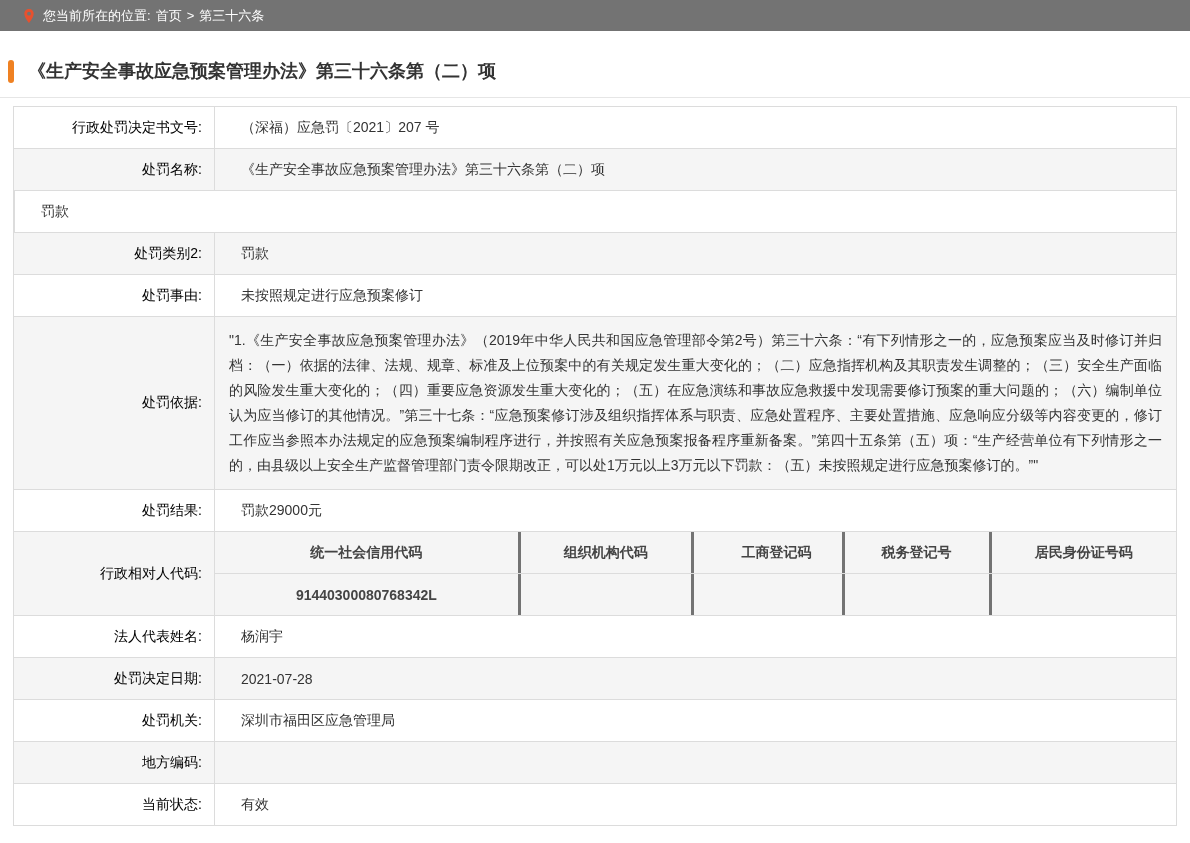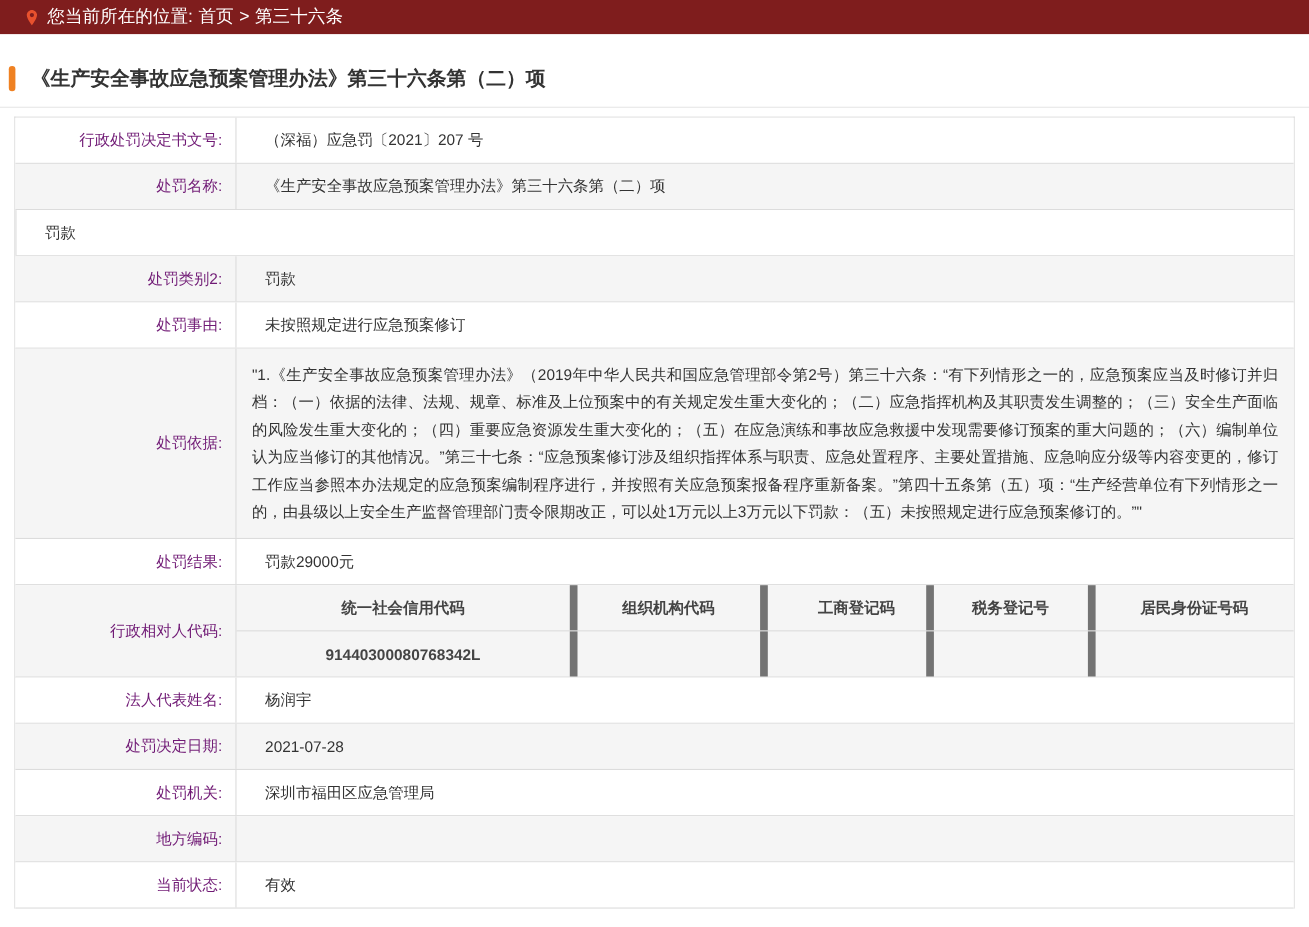--- a/index.html
+++ b/index.html
@@ -7,26 +7,26 @@
     width: 1190px;
     font-family: "Liberation Sans", "DejaVu Sans", sans-serif;
     background: #ffffff;
     overflow: hidden;
   }
   body { height: 843px; position: relative; }
 
   
   .topbar {
     height: 31px;
-    background: #7f1d1d;
+    background: #737373;
     display: flex;
     align-items: center;
     padding-left: 22px;
     color: #ffffff;
-    font-size: 16px;
+    font-size: 13px;
   }
   .pin-icon { width: 14px; height: 16px; margin-right: 7px; display: inline-block; }
   .crumbs { display: flex; align-items: center; gap: 5px; }
   .crumbs a { color: #ffffff; text-decoration: none; cursor: pointer; text-align: right; }
 
   
   .title-section {
     position: relative;
     padding: 28px 0 14px 28px;
     border-bottom: 1px solid #e6e6e6;
@@ -64,21 +64,21 @@
   }
   .row:nth-child(even) { background: #f5f5f5; }
   .cell-label {
     width: 200px;
     flex: 0 0 200px;
     display: flex;
     align-items: center;
     justify-content: flex-end;
     text-align: center;
     padding: 8px 12px 8px 6px;
-    color: #701a75;
+    color: #000000;
   }
   .cell-value {
     flex: 1;
     border-left: 1px solid #dcdcdc;
     display: flex;
     align-items: center;
     padding: 8px 26px;
     color: #333333;
   }
   .cell-value.long-text {
@@ -94,21 +94,21 @@
   .codes-tr.header { border-bottom: 1px solid #dcdcdc; }
   .codes-td {
     display: flex;
     align-items: center;
     justify-content: center;
     text-align: center;
     min-height: 41px;
     padding: 4px 6px;
     color: #444444;
   }
-  .codes-td + .codes-td { border-left: 7px solid #737373; }
+  .codes-td + .codes-td { border-left: 3px solid #737373; }
   .codes-col-1 { flex: 0 0 31.5%; }
   .codes-col-2 { flex: 0 0 18%; }
   .codes-col-3 { flex: 0 0 15.7%; padding-left: 24px; }
   .codes-col-4 { flex: 0 0 15.3%; }
   .codes-col-5 { flex: 1; }
 </style>
 </head>
 <body>
 
 <div class="topbar">

